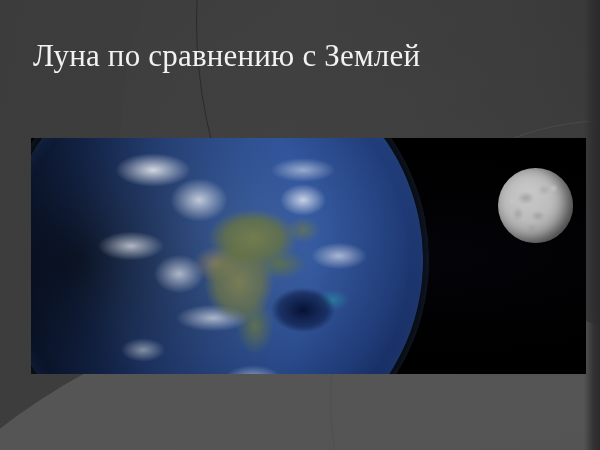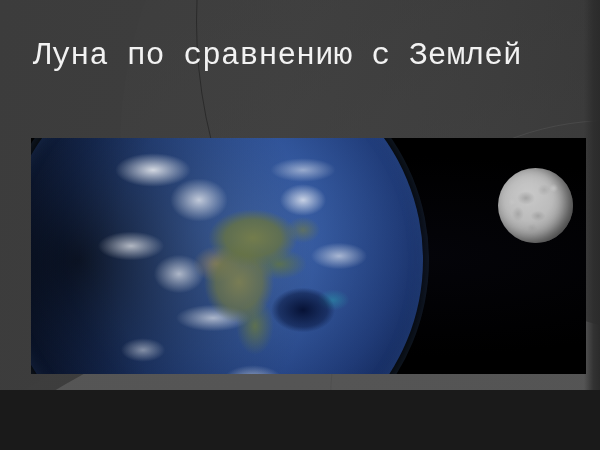--- a/index.html
+++ b/index.html
@@ -4,24 +4,24 @@
 <title>Slide</title>
 <style>
   html, body {
     margin: 0;
     padding: 0;
     background: #1a1a1a;
   }
   #slide {
     position: relative;
     width: 600px;
-    height: 390px;
+    height: 450px;
     overflow: hidden;
     background: #ec4899;
-    font-family: Liberation Mono, monospace;
+    font-family: Liberation Serif, serif;
   }
 
   
   .bg-base {
     position: absolute;
     inset: 0;
     background: linear-gradient(100deg, #3c3c3c 0%, #3e3e3e 45%, #3a3a3a 72%, #343434 100%);
   }
   
   .bg-right-band {

